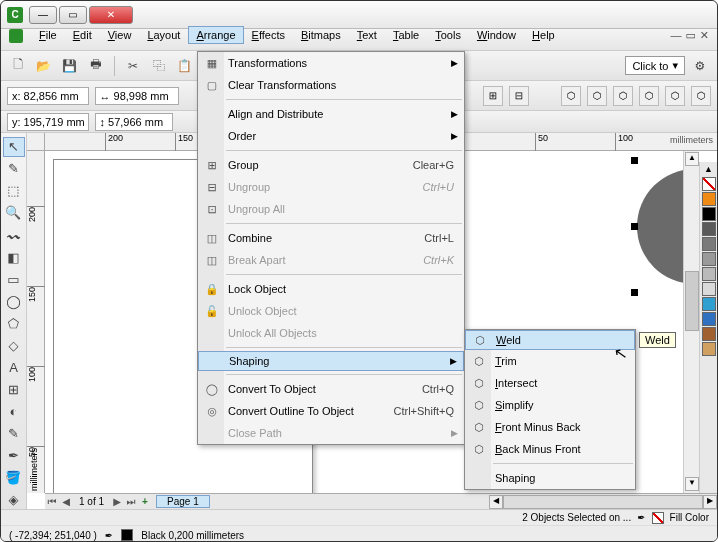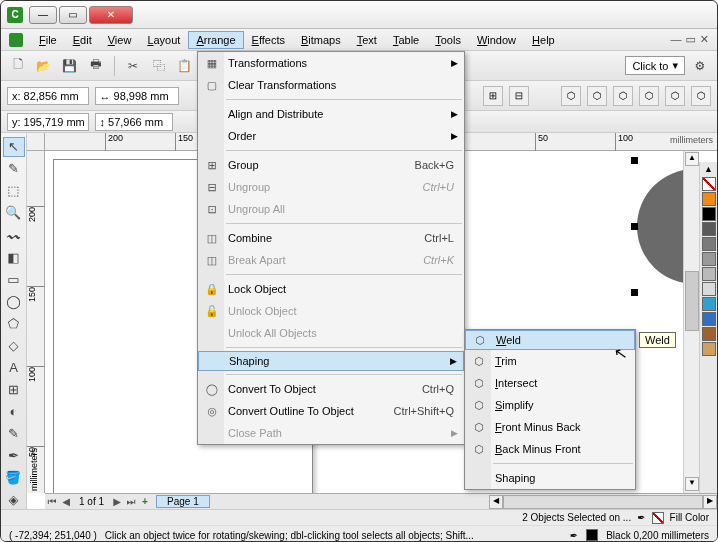--- a/index.html
+++ b/index.html
@@ -5,21 +5,21 @@
 * { margin: 0; padding: 0; box-sizing: border-box; font-family: Tahoma, sans-serif; }
 body { background: #fff; width: 718px; height: 542px; overflow: hidden; border: 1px solid #333; border-radius: 6px; position: relative; }
 
 .titlebar { height: 28px; background: linear-gradient(#fdfdfd, #e8e8e8); display: flex; align-items: center; padding: 0 6px; border-bottom: 1px solid #bbb; border-radius: 6px 6px 0 0; }
 .titlebar .icon { width: 16px; height: 16px; background: #2a8f2a; border-radius: 2px; margin-right: 6px; display:flex;align-items:center;justify-content:center;color:#fff;font-size:10px;font-weight:bold;}
 .titlebar .title { font-size: 12px; color: #333; flex: 1; }
 .winbtns { display: flex; gap: 2px; }
 .winbtn { width: 28px; height: 18px; border: 1px solid #888; border-radius: 3px; background: linear-gradient(#f8f8f8,#d8d8d8); font-size: 10px; display:flex;align-items:center;justify-content:center; }
 .winbtn.close { background: linear-gradient(#f08080,#d03030); color:#fff; width:44px;}
 
-.menubar { height: 22px; background: linear-gradient(#f4f4f4,#e6e6e6); display: flex; align-items: center; padding-left: 8px; font-size: 11px; border-bottom: 1px solid #ccc; position: relative; }
+.menubar { height: 22px; background: linear-gradient(#f4f4f4,#e6e6e6); display: flex; padding-left: 8px; font-size: 11px; border-bottom: 1px solid #ccc; position: relative; }
 .menubar .app-icon { width:14px;height:14px;background:#2a8f2a;border-radius:2px;margin-right:8px;}
 .menubar .mi { padding: 3px 8px; cursor: default; }
 .menubar .mi.active { background: #cde6f7; border: 1px solid #7da2ce; padding: 2px 7px; }
 .menubar .mi u { text-decoration: underline; }
 .menubar .mdi { margin-left:auto; display:flex; gap:4px; padding-right:8px;}
 .menubar .mdi span{font-size:11px;color:#555;}
 
 .toolbar { height: 30px; background: linear-gradient(#f4f4f4,#e4e4e4); border-bottom: 1px solid #ccc; display:flex;align-items:center;padding:0 6px;gap:4px;}
 .tbtn { width:22px;height:22px;border:1px solid transparent;border-radius:2px;display:flex;align-items:center;justify-content:center;font-size:12px;color:#444;}
 .tsep{width:1px;height:20px;background:#bbb;margin:0 3px;}
@@ -262,21 +262,20 @@
 </div>
 
 <div class="statusbar1">
   <span>2 Objects Selected on ...</span>
   <span>✒</span>
   <span class="sw none"></span>
   <span>Fill Color</span>
 </div>
 <div class="statusbar2">
   <span>( -72,394; 251,040 )</span>
-  <span style="flex:1;overflow:hidden;text-overflow:ellipsis;white-space:nowrap;">Click an object twice for rotating/skewing; dbl-clicking tool selects all objects; Shift...</span>
   <span>✒</span>
   <span class="sw" style="background:#000"></span>
   <span>Black  0,200 millimeters</span>
 </div>
 
 <div class="menu menu1" id="arrange-menu">
   <div class="iconstrip"></div>
 <div class="row">
       <span class="ic">▦</span>
       <span>Transformations</span>
@@ -292,21 +291,21 @@
       <span class="arrow">▶</span>
     </div>
     <div class="row">
       <span>Order</span>
       <span class="arrow">▶</span>
     </div>
     <div class="sep"></div>
     <div class="row">
       <span class="ic">⊞</span>
       <span>Group</span>
-      <span class="shortcut">Back+G</span>
+      <span class="shortcut">Clear+G</span>
     </div>
     <div class="row disabled">
       <span class="ic">⊟</span>
       <span>Ungroup</span>
       <span class="shortcut">Ctrl+U</span>
     </div>
     <div class="row disabled">
       <span class="ic">⊡</span>
       <span>Ungroup All</span>
     </div>

